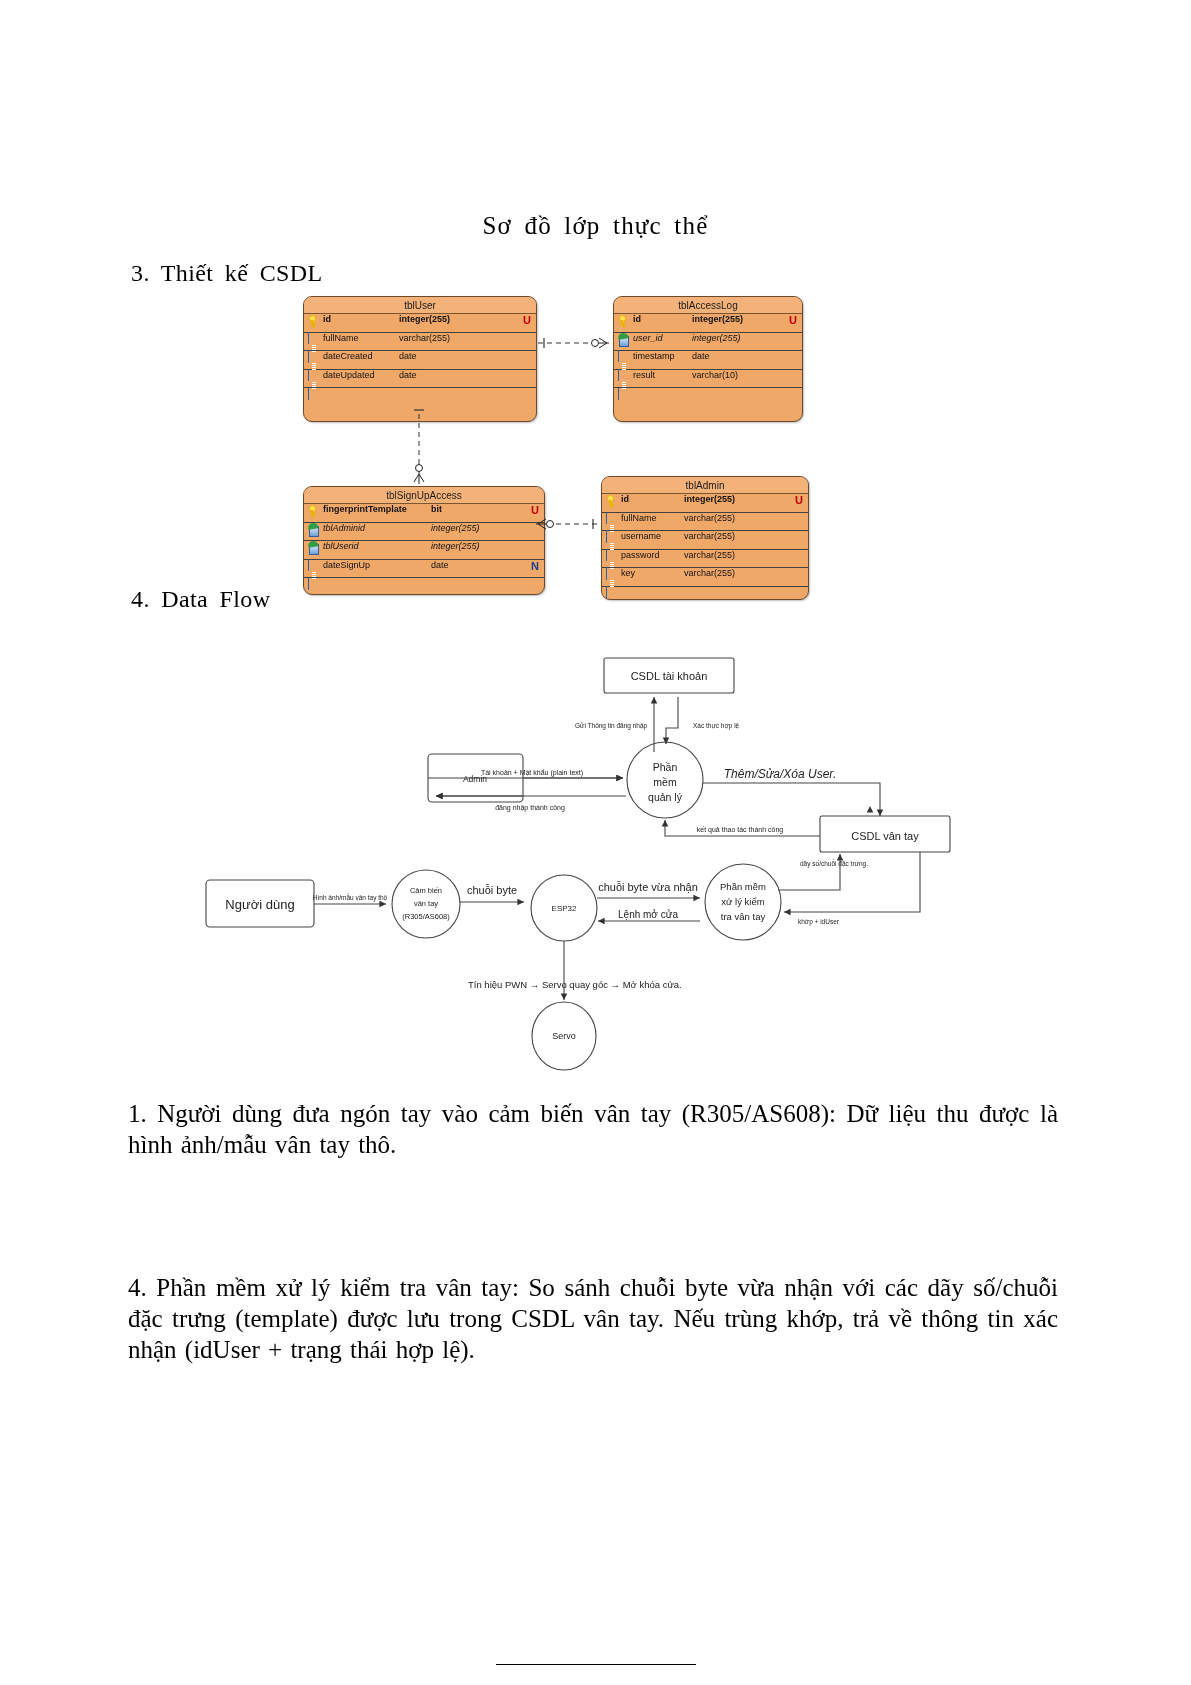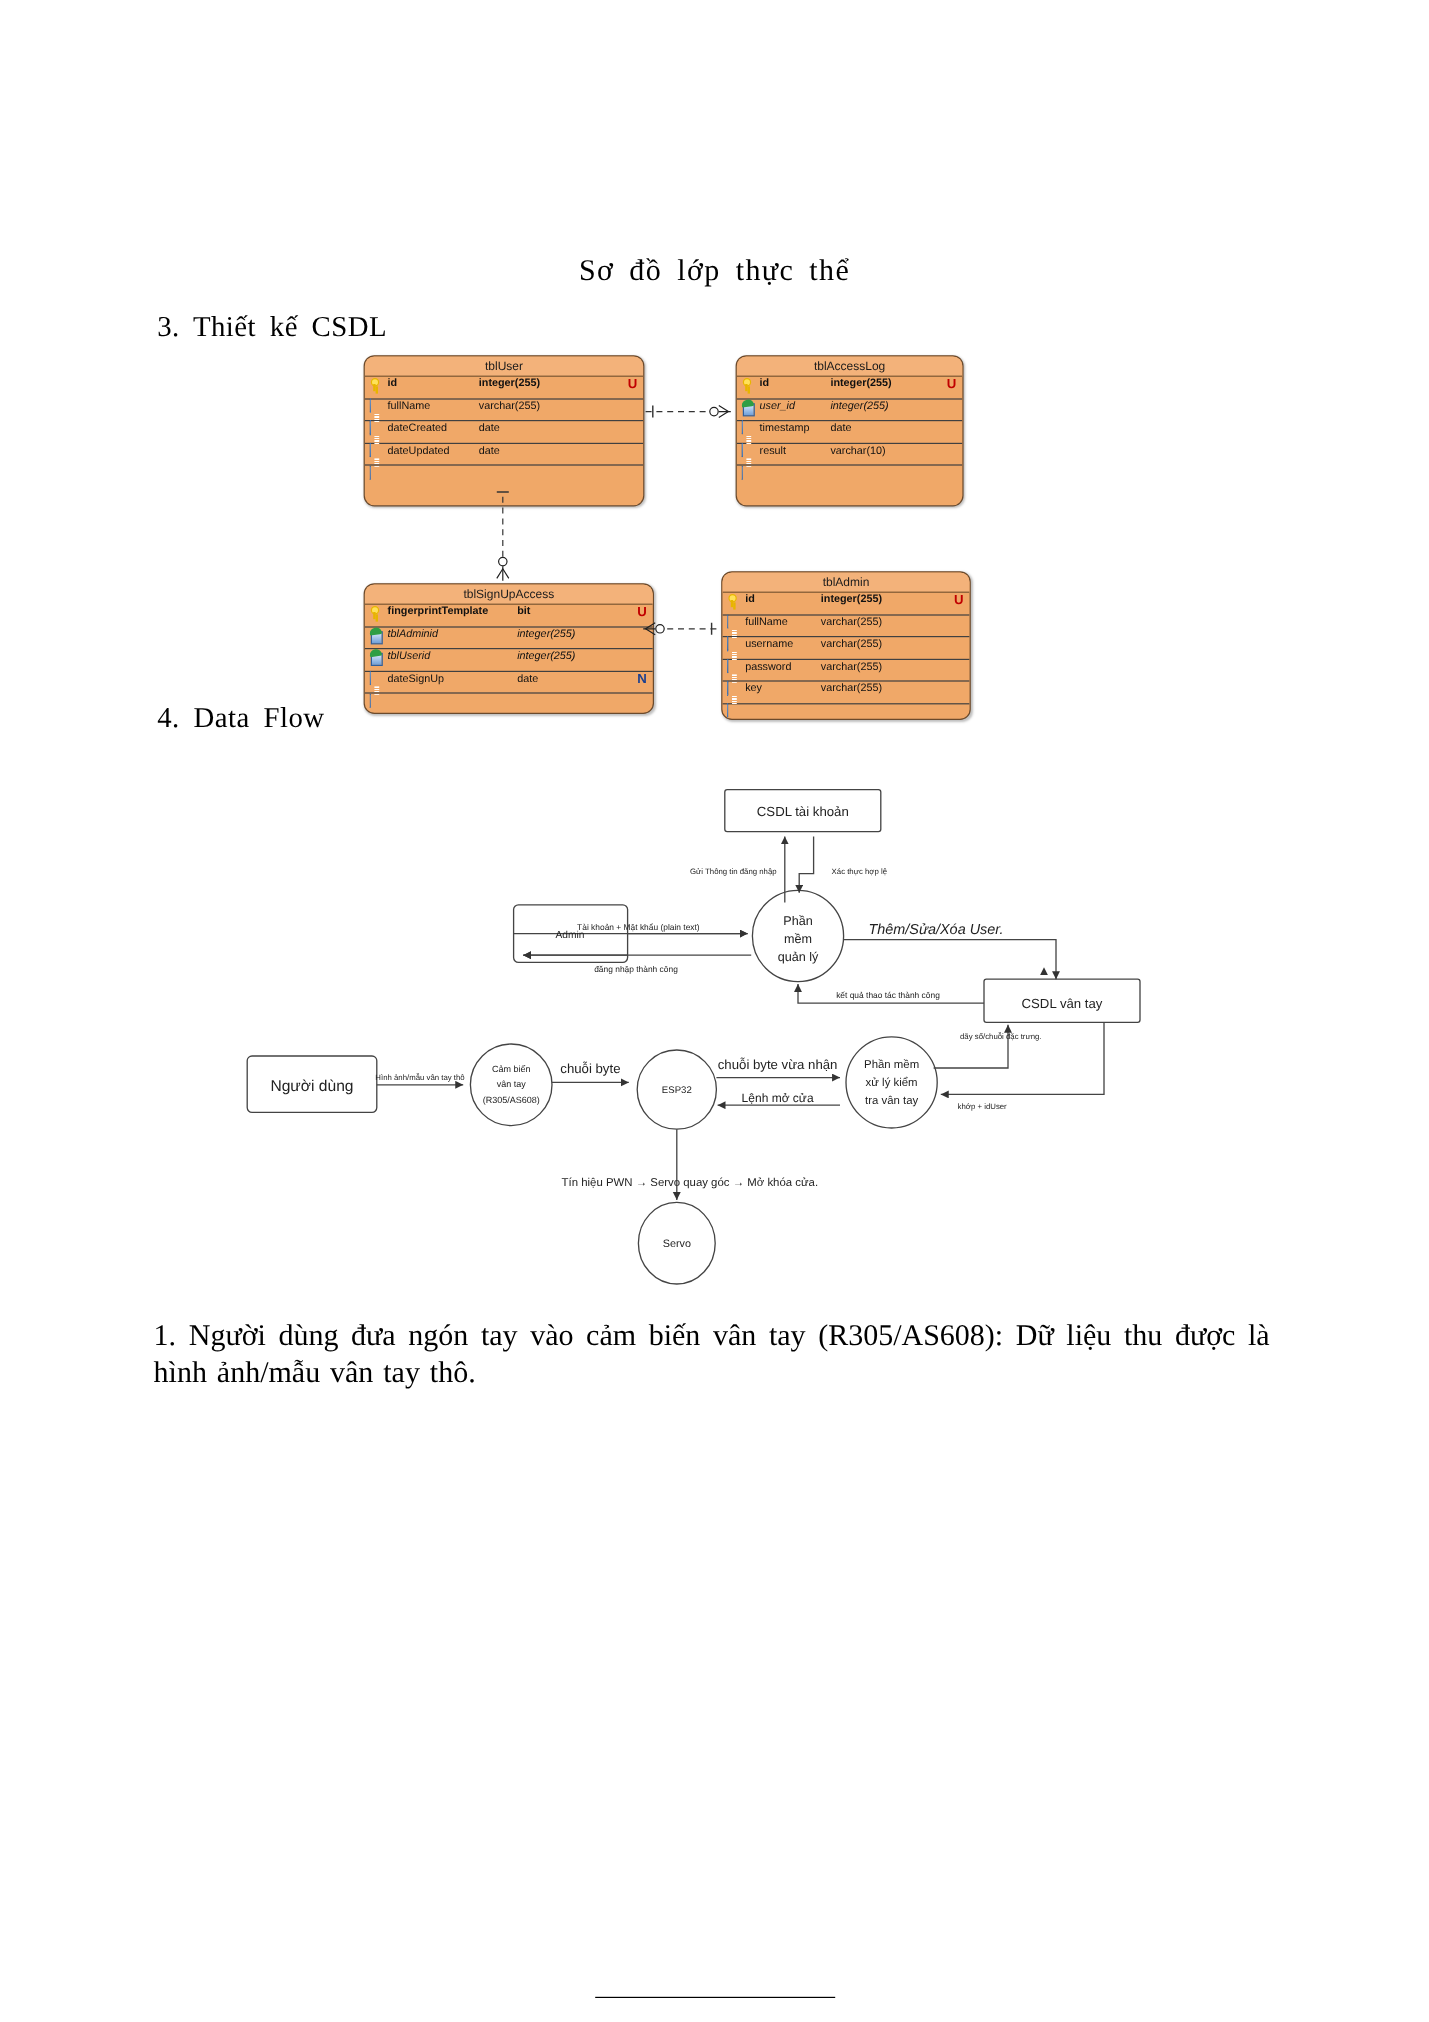--- a/index.html
+++ b/index.html
@@ -421,15 +421,16 @@
       <text class="dfd-label" x="312" y="254" font-size="11" text-anchor="middle">chuỗi byte</text>
       <text class="dfd-label" x="468" y="251" font-size="11" text-anchor="middle">chuỗi byte vừa nhận</text>
       <text class="dfd-label" x="468" y="278" font-size="10" text-anchor="middle">Lệnh mở cửa</text>
       <text class="dfd-label" x="620" y="226" font-size="6.5">dãy số/chuỗi đặc trưng.</text>
       <text class="dfd-label" x="618" y="284" font-size="6.5">khớp + idUser</text>
       <text class="dfd-label" x="288" y="348" font-size="9.5">Tín hiệu PWN → Servo quay góc → Mở khóa cửa.</text>
     </svg>
   </div>
 
   <div class="para" id="para-1">1. Người dùng đưa ngón tay vào cảm biến vân tay (R305/AS608): Dữ liệu thu được là hình ảnh/mẫu vân tay thô.</div>
+  <div class="para" id="para-4">4. Phần mềm xử lý kiểm tra vân tay: So sánh chuỗi byte vừa nhận với các dãy số/chuỗi đặc trưng (template) được lưu trong CSDL vân tay. Nếu trùng khớp, trả về thông tin xác nhận (idUser + trạng thái hợp lệ).</div>
 
   <div class="footer-rule"></div>
 </div>
 
 </body></html>

